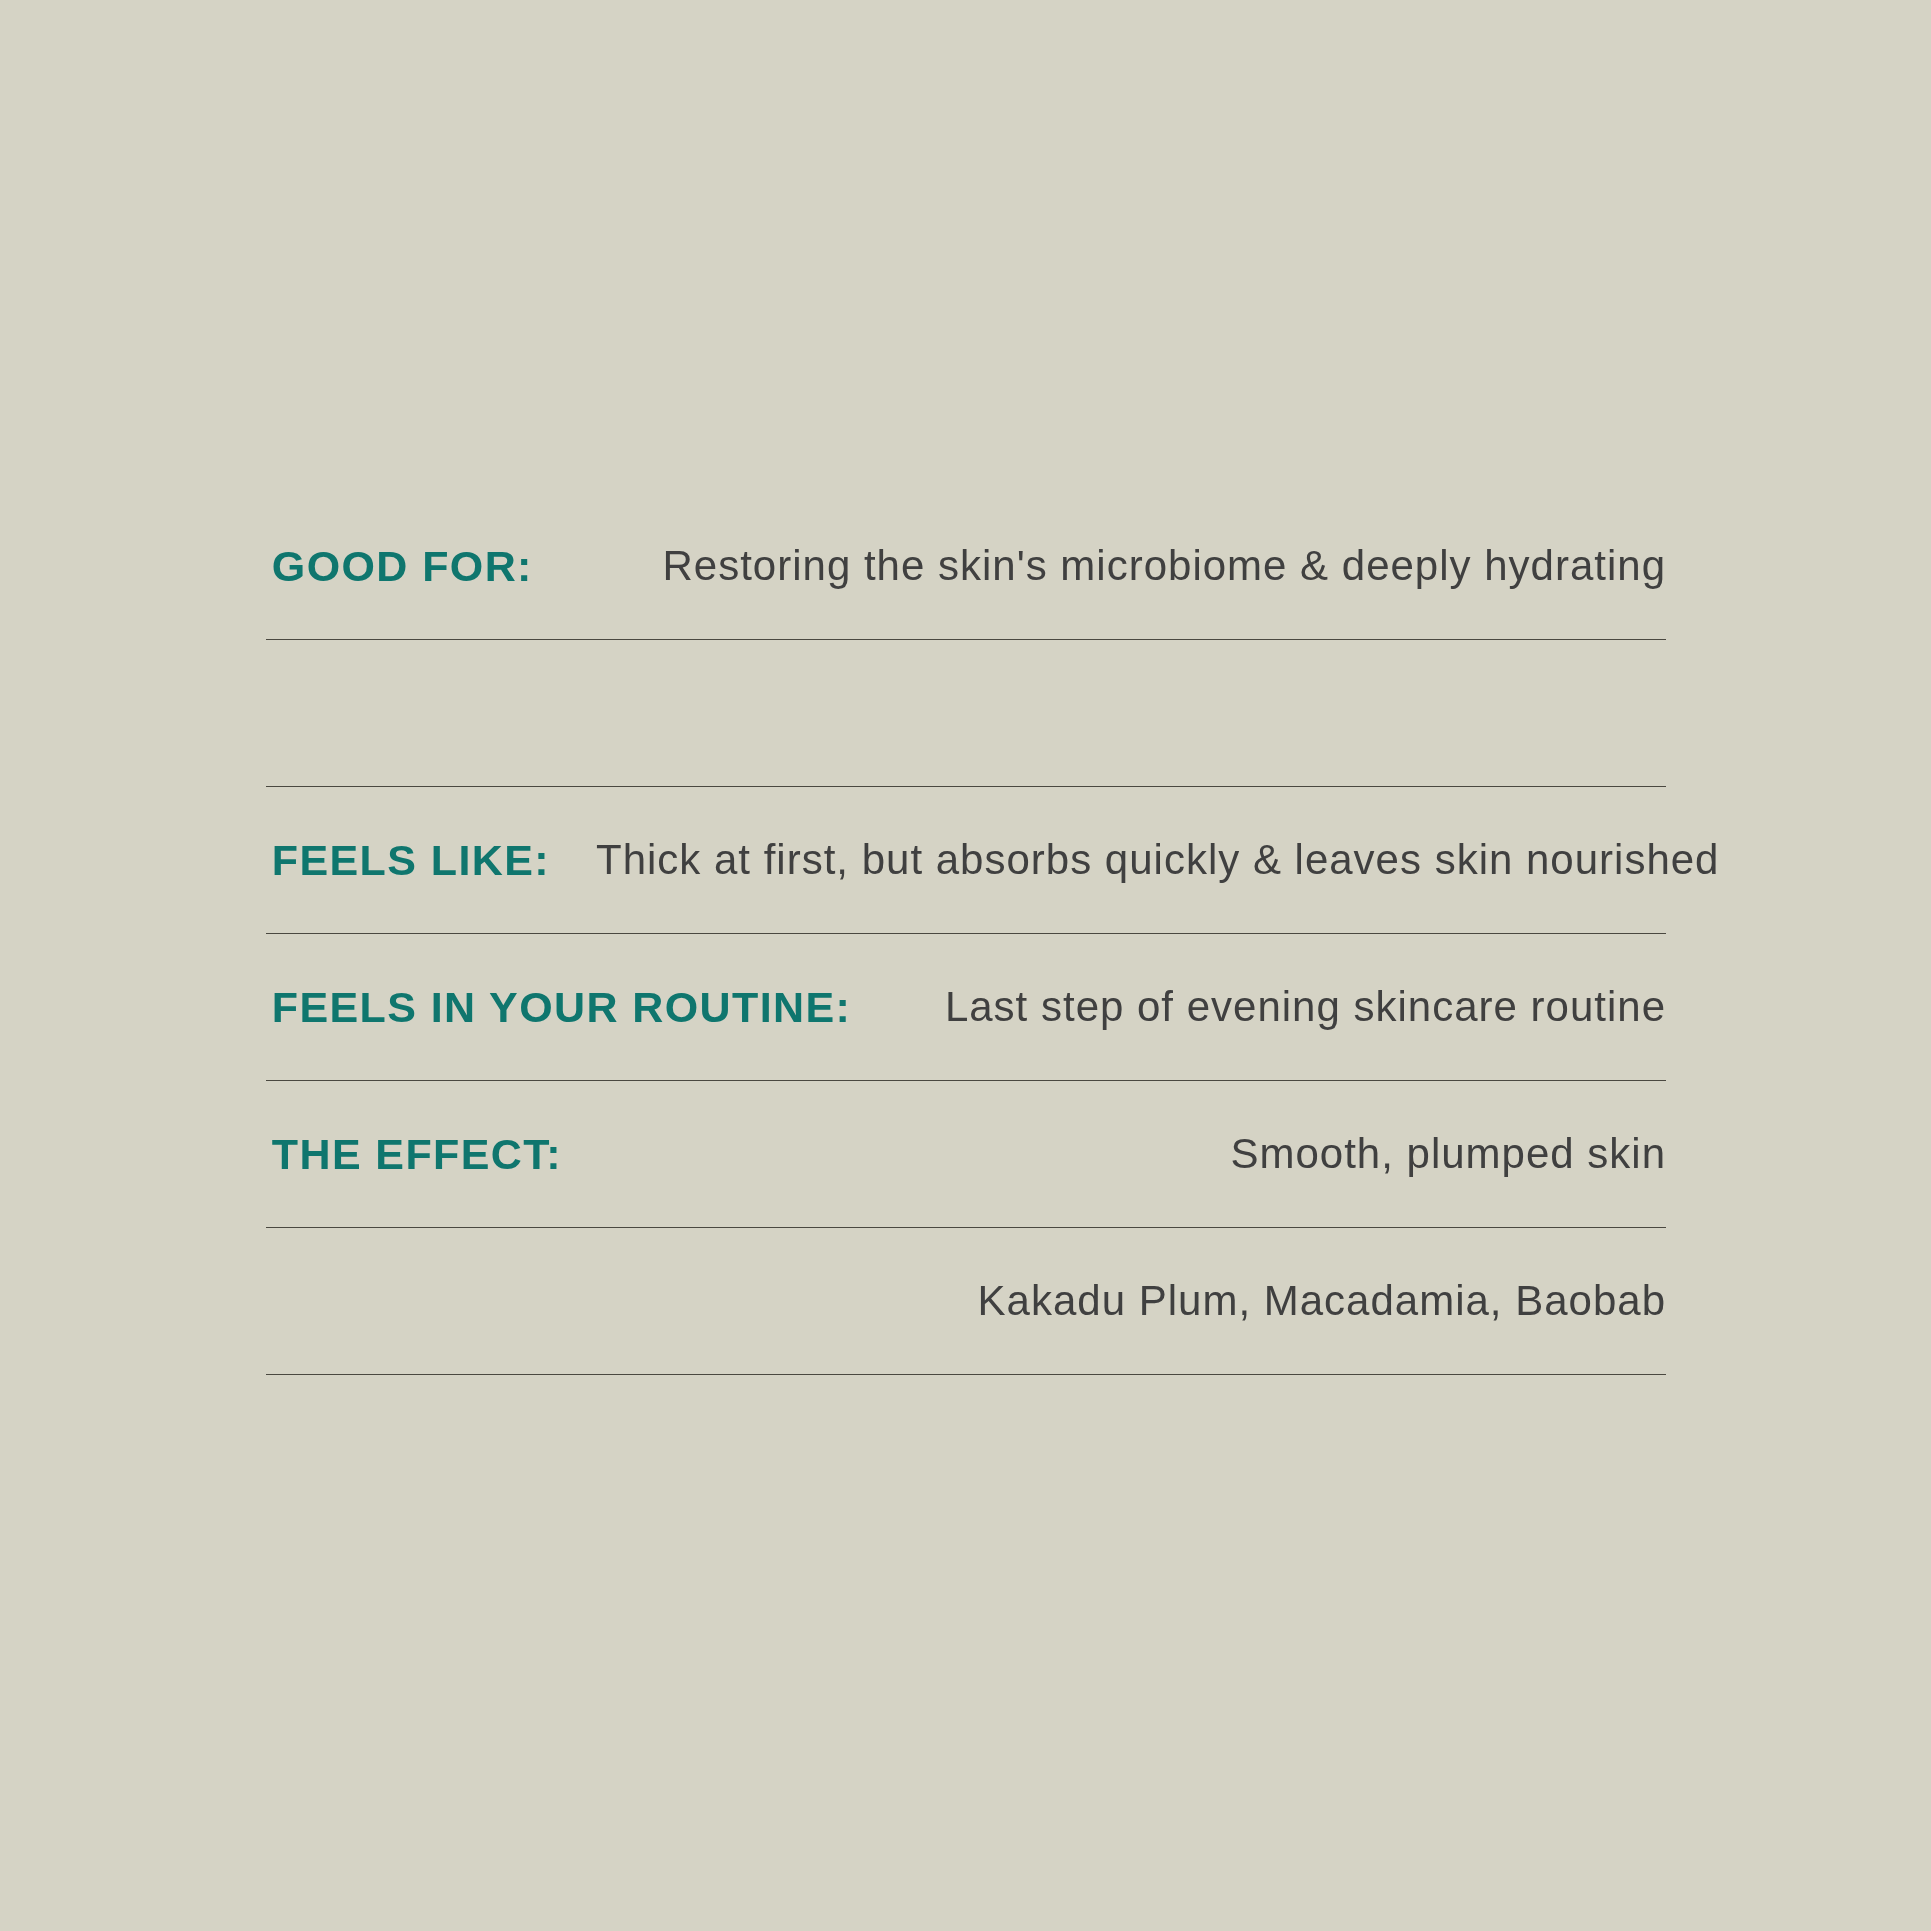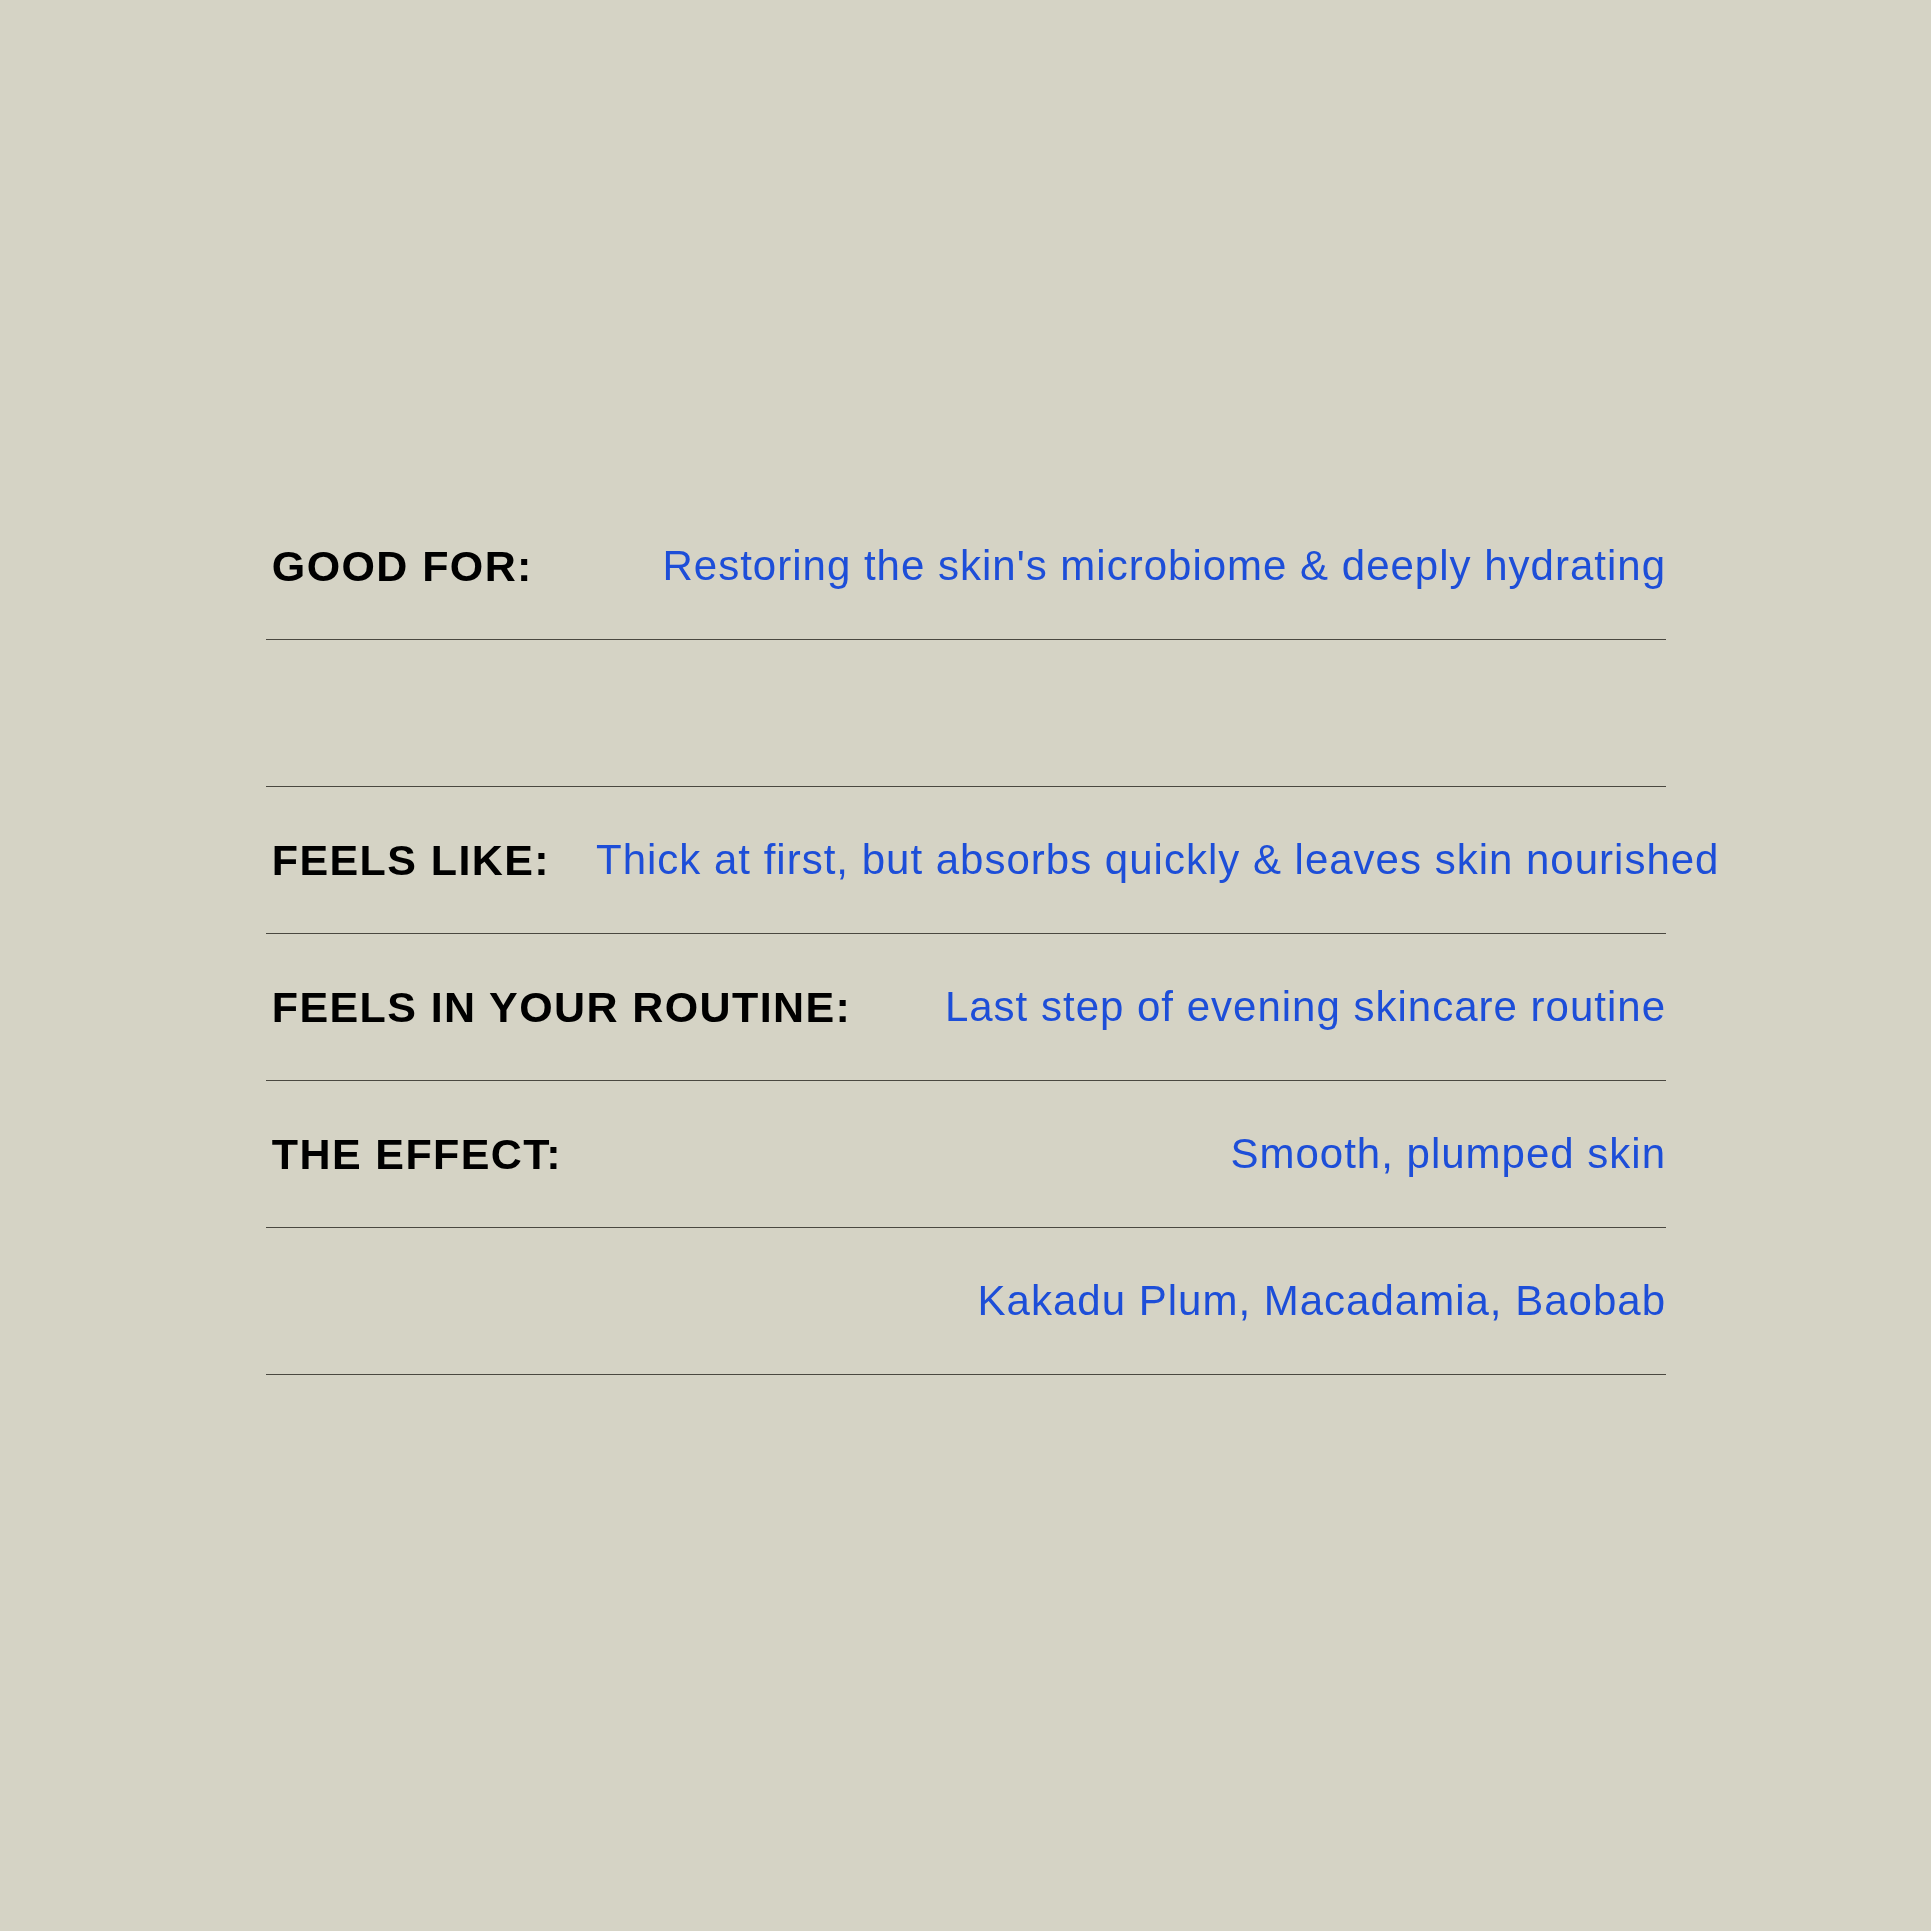--- a/index.html
+++ b/index.html
@@ -27,30 +27,30 @@
     align-items: center;
     justify-content: space-between;
     gap: 46px;
     border-bottom: 1.9px solid #4a4840;
   }
   .row-label {
     flex: 0 0 auto;
     font-size: 43px;
     font-weight: 700;
     letter-spacing: 1.4px;
-    color: #000000;
+    color: #0f766e;
     white-space: nowrap;
     padding-left: 5.8px;
   }
   .row-value {
     flex: 1 1 auto;
     font-size: 42px;
     font-weight: 400;
     letter-spacing: 1px;
-    color: #1d4ed8;
+    color: #404040;
     text-align: right;
     white-space: nowrap;
   }
 </style>
 </head>
 <body>
 
 <div class="info-table">
 
   <div class="info-row">

